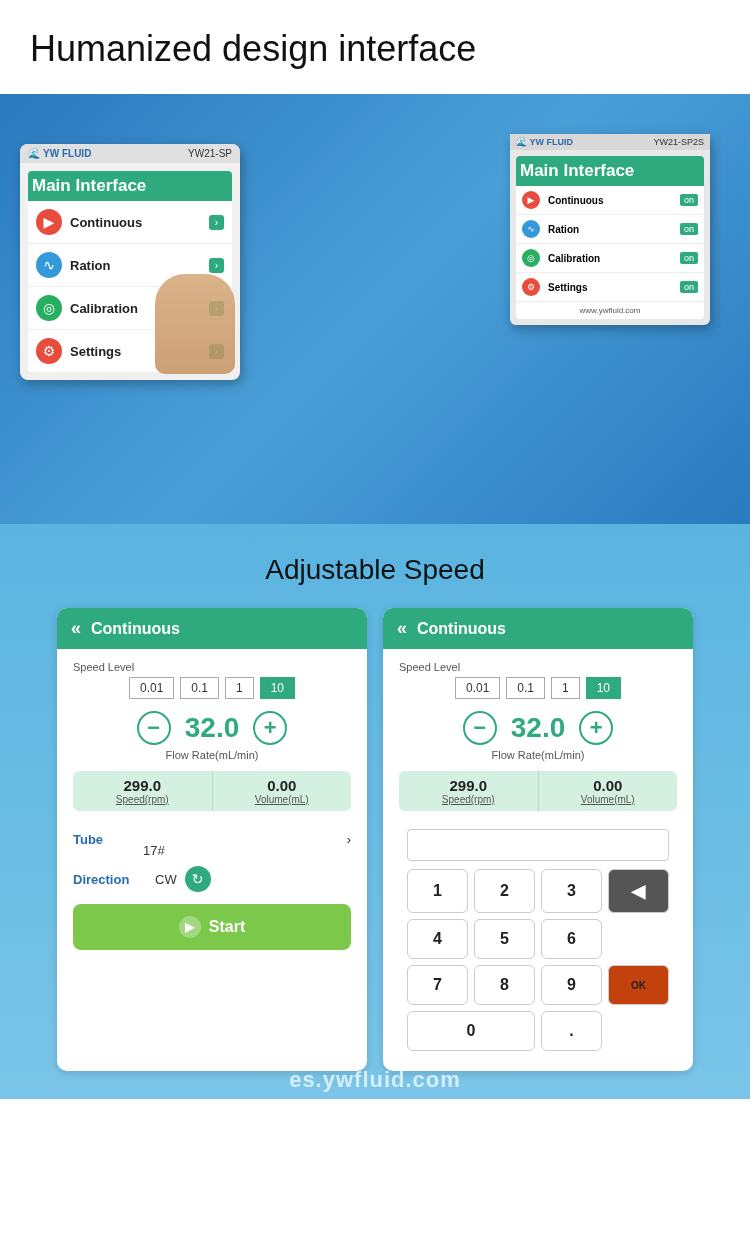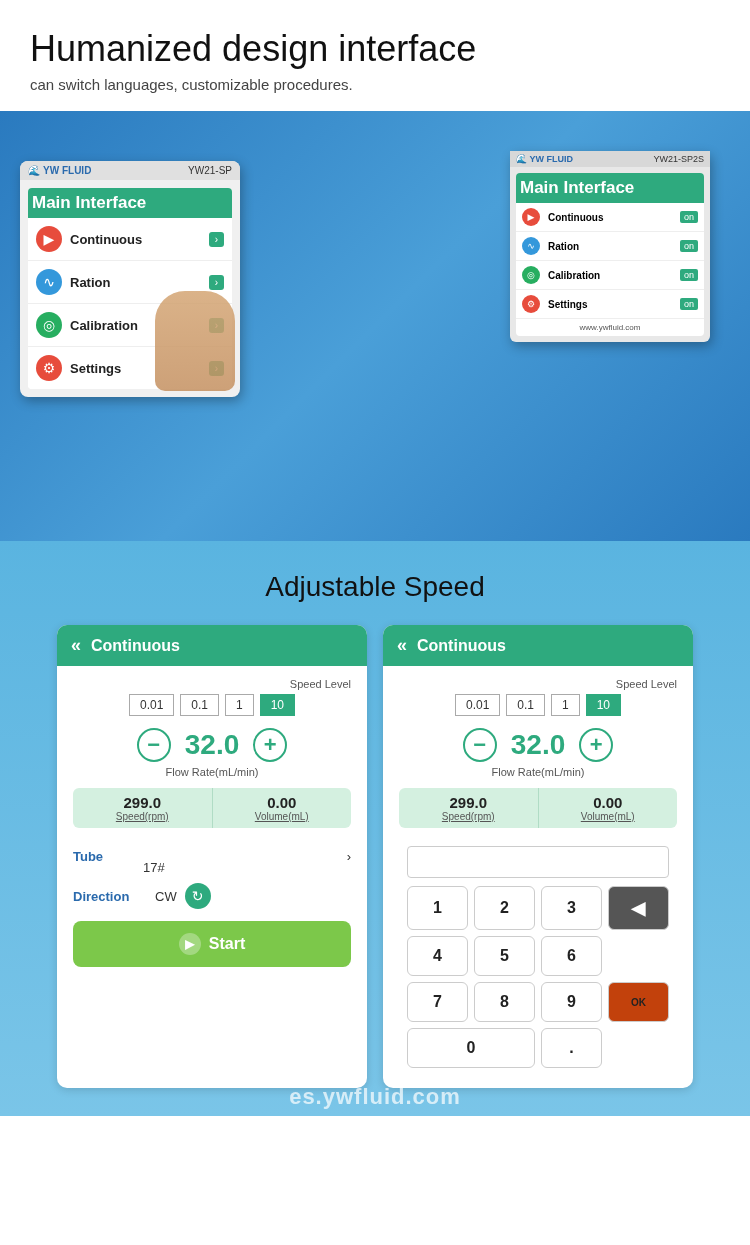--- a/index.html
+++ b/index.html
@@ -179,21 +179,21 @@
       gap: 10px;
     }
     .panel-back-icon {
       font-size: 18px;
       font-weight: bold;
     }
     .panel-body {
       padding: 12px 16px;
     }
     .speed-level-label {
-      text-align: right;
+      text-align: left;
       font-size: 11px;
       color: #555;
       margin-bottom: 4px;
     }
     .speed-buttons {
       display: flex;
       gap: 6px;
       justify-content: center;
       margin-bottom: 12px;
     }
@@ -396,21 +396,20 @@
       letter-spacing: 1px;
       white-space: nowrap;
       z-index: 10;
     }
   </style>
 </head>
 <body>
 
 <div class="top-section">
   <h1>Humanized design interface</h1>
-  <p>can switch languages, customizable procedures.</p>
 </div>
 
 <div class="photo-section">
   <div class="photo-bg"></div>
 
   <div class="device-left">
     <div style="background:#e0e0e0; padding:4px 8px; display:flex; align-items:center; justify-content:space-between;">
       <span style="color:#2a6aad; font-size:10px; font-weight:bold;">🌊 YW FLUID</span>
       <span style="font-size:10px; color:#333;">YW21-SP</span>
     </div>

